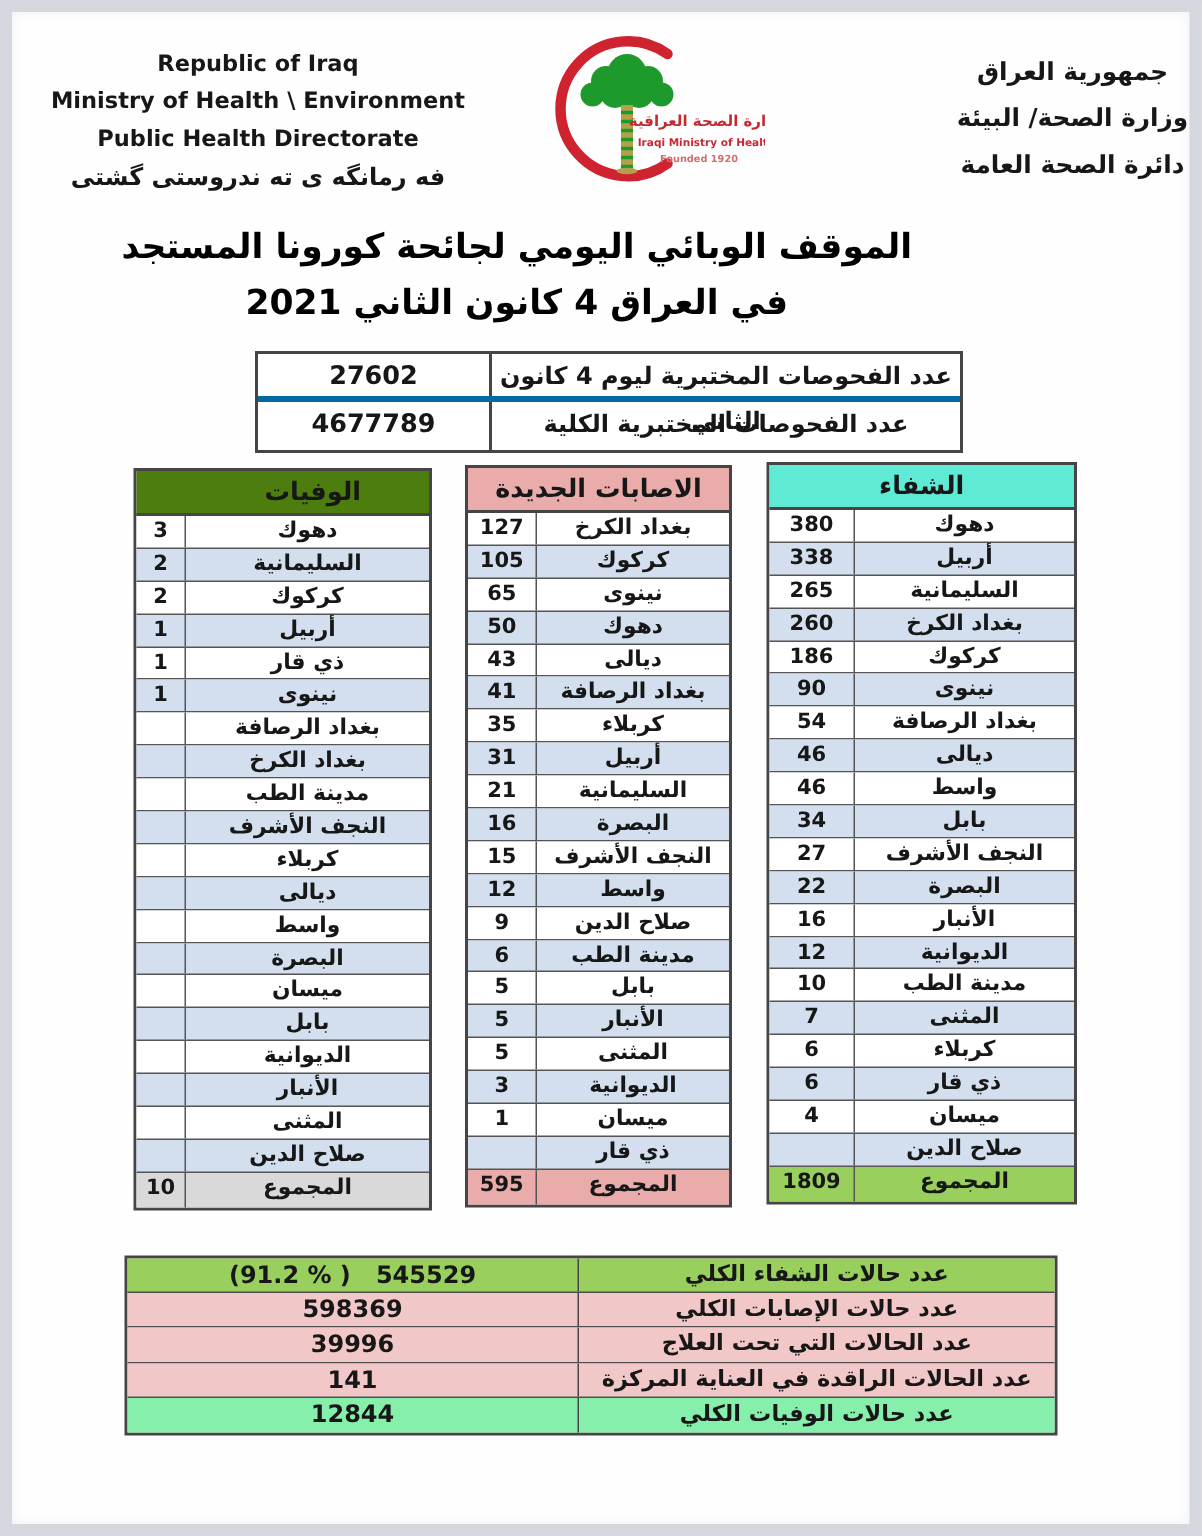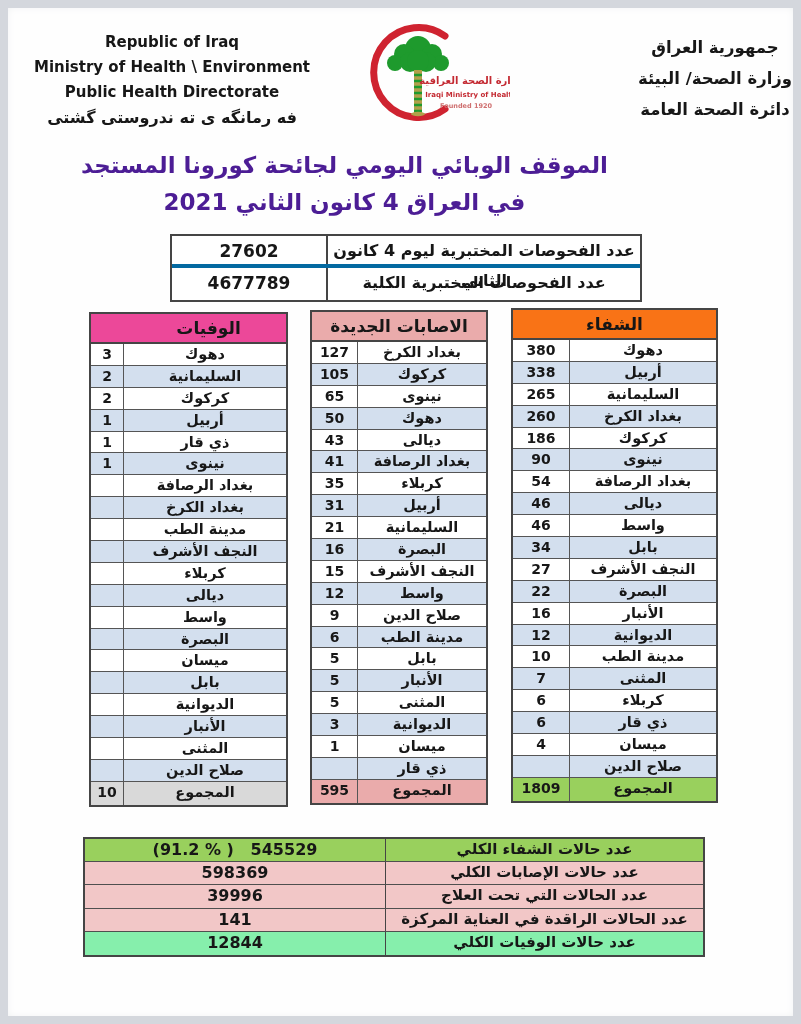--- a/index.html
+++ b/index.html
@@ -11,21 +11,21 @@
     box-shadow: inset 0 0 0 8px #d4d7dd, inset 0 0 14px #c9ccd2;
     font-family: "DejaVu Sans", sans-serif;
     font-weight: bold; color: #171717; overflow: hidden;
   }
   
   .head-en { position: absolute; left: 26px; top: 30px; width: 292px; text-align: center; font-size: 15px; line-height: 25px; }
   .head-en .kurdish-line { font-size: 16px; direction: rtl; }
   .logo-box { position: absolute; left: 358px; top: 20px; width: 152px; height: 112px; }
   .head-ar { position: absolute; left: 614px; top: 32px; width: 202px; text-align: center; font-size: 16.5px; line-height: 31px; direction: rtl; }
   
-  .title-block { position: absolute; top: 147px; left: 0; width: 689px; text-align: center; font-size: 23px; line-height: 37px; direction: rtl; color: #4c1d95; }
+  .title-block { position: absolute; top: 147px; left: 0; width: 689px; text-align: center; font-size: 23px; line-height: 37px; direction: rtl; color: #000000; }
   
   .tests-table { position: absolute; top: 234px; left: 170px; width: 472px; border: 2px solid #454545; background: #fff; }
   .t-row { display: flex; height: 32px; }
   .t-row:first-child { border-bottom: 4px solid #0369a1; }
   .t-val { width: 156px; border-right: 2px solid #454545; text-align: center; line-height: 30px; font-size: 17px; }
   .t-label { flex: 1; direction: rtl; text-align: center; line-height: 30px; font-size: 16px; }
   
   .gov { position: absolute; border: 2px solid #454545; background: #fff; }
   #gov-deaths { top: 312px; left: 89px; width: 199px; }
   #gov-new-cases { top: 310px; left: 310px; width: 178px; }
@@ -96,21 +96,21 @@
         <div class="t-val">27602</div>
         <div class="t-label">عدد الفحوصات المختبرية ليوم 4 كانون الثاني</div>
       </div>
       <div class="t-row">
         <div class="t-val">4677789</div>
         <div class="t-label">عدد الفحوصات المختبرية الكلية</div>
       </div>
     </div>
 
   <div class="gov" id="gov-deaths">
-      <div class="gov-header" style="background: #ec4899; padding-left: 40px;">الوفيات</div>
+      <div class="gov-header" style="background: #4d7c0f; padding-left: 40px;">الوفيات</div>
       <div class="gov-row">
         <div class="gov-val">3</div>
         <div class="gov-name">دهوك</div>
       </div>
       <div class="gov-row stripe">
         <div class="gov-val">2</div>
         <div class="gov-name">السليمانية</div>
       </div>
       <div class="gov-row">
         <div class="gov-val">2</div>
@@ -270,21 +270,21 @@
       <div class="gov-row stripe">
         <div class="gov-val"></div>
         <div class="gov-name">ذي قار</div>
       </div>
       <div class="gov-row total" style="background: rgb(234, 171, 171);">
         <div class="gov-val">595</div>
         <div class="gov-name">المجموع</div>
       </div>
     </div>
   <div class="gov" id="gov-recoveries">
-      <div class="gov-header" style="background: #f97316;">الشفاء</div>
+      <div class="gov-header" style="background: #5eead4;">الشفاء</div>
       <div class="gov-row">
         <div class="gov-val">380</div>
         <div class="gov-name">دهوك</div>
       </div>
       <div class="gov-row stripe">
         <div class="gov-val">338</div>
         <div class="gov-name">أربيل</div>
       </div>
       <div class="gov-row">
         <div class="gov-val">265</div>

